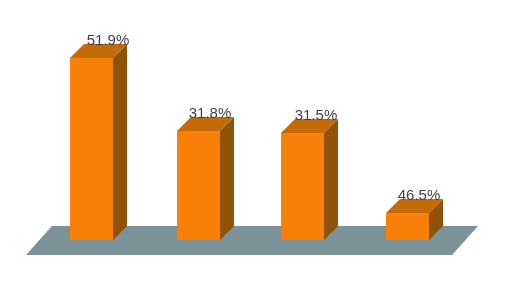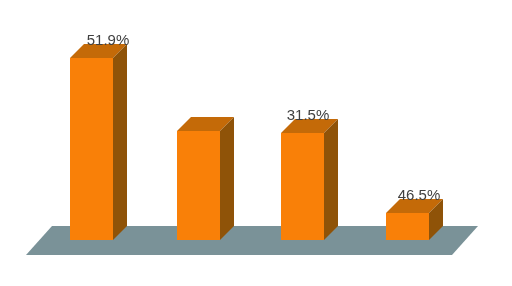--- a/index.html
+++ b/index.html
@@ -65,17 +65,18 @@
     <g>
       <polygon points="386,213 400,199 443,199 429,213" fill="#C46A08"></polygon>
       <polygon points="429,213 443,199 443,226 429,240" fill="#8F5308"></polygon>
       <rect x="386" y="213" width="43" height="27" fill="#F98008"></rect>
     </g>
 
   </svg>
 
   <div id="labels-layer">
     <div class="bar-label" style="left:87px; top:32px;margin-left:21px;">51.9%</div>
-    <div class="bar-label" style="left:308px; top:107px;">31.5%</div>
+    <div class="bar-label" style="left:210px; top:105px;">31.8%</div>
+    <div class="bar-label" style="left:316px; top:107px;">31.5%</div>
     <div class="bar-label" style="left:419px; top:187px;">46.5%</div>
   </div>
 
 </div>
 
 </body></html>

